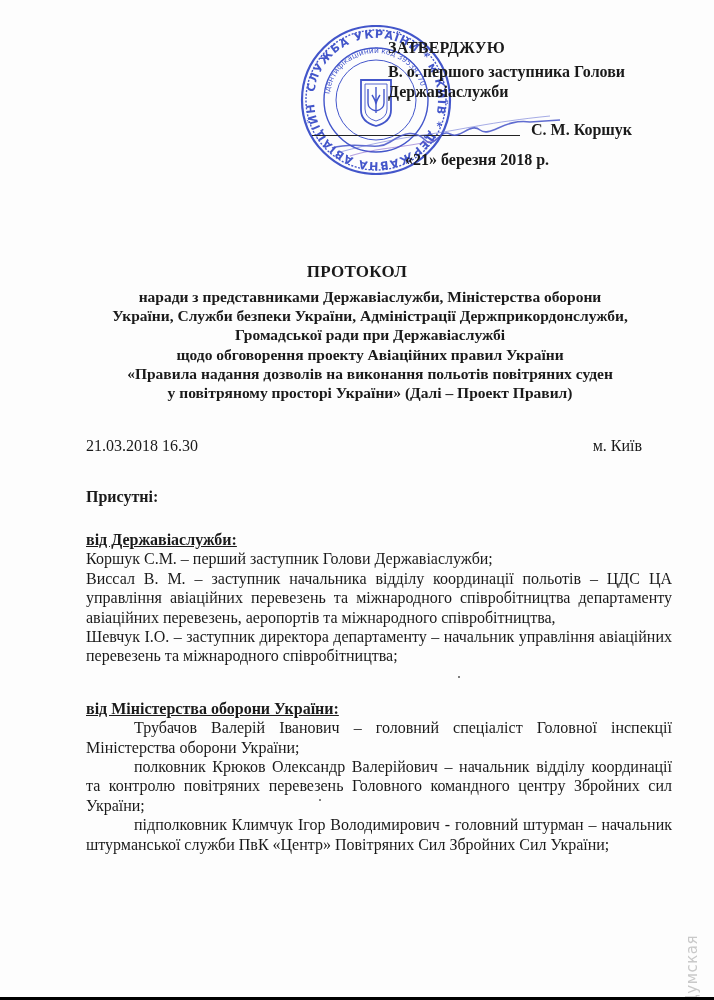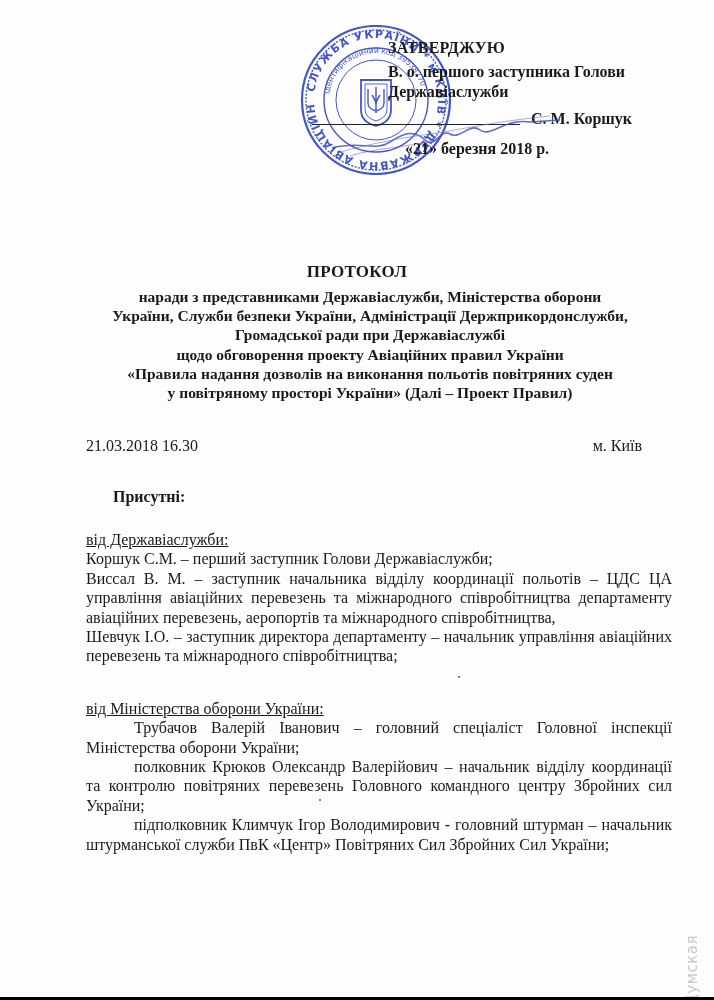--- a/index.html
+++ b/index.html
@@ -10,42 +10,42 @@
       font-family: "Liberation Serif", "DejaVu Serif", serif;
       color: #1a1a1a;
     }
     .page { position: absolute; left: 0; top: 0; width: 714px; height: 997px; background: #fdfdfd; }
     .bottom-bar { position: absolute; left: 0; top: 997px; width: 714px; height: 3px; background: #000; }
 
     
     .approval { position: absolute; left: 388px; top: 38px; width: 300px; font-weight: bold; font-size: 16px; line-height: 20px; }
     .approval .approve-title { letter-spacing: 0.2px; }
     .approval .position { margin-top: 4px; }
-    .approval .sign-row { position: relative; height: 22px; margin-top: 4px; }
+    .approval .sign-row { position: relative; height: 22px; margin-top: 15px; }
     .approval .sign-line { position: absolute; left: 0; top: 18px; width: 132px; border-bottom: 1px solid #222; }
     .approval .sign-name { position: absolute; left: 143px; top: 3px; }
     .approval .date { margin-top: 11px; padding-left: 17px; }
 
     
     .stamp { position: absolute; left: 295px; top: 25px; width: 162px; height: 150px; opacity: 0.88; }
     .signature { position: absolute; left: 330px; top: 100px; width: 240px; height: 60px; }
 
     
     .title { position: absolute; left: 0; top: 217px; width: 714px; text-align: center; font-weight: bold; font-size: 17px; letter-spacing: 0.3px; margin-top: 45px; }
     .subtitle { position: absolute; left: 80px; top: 249px; width: 580px; text-align: center; font-weight: bold; font-size: 15.5px; line-height: 19.2px; margin-top: 38px; }
     .subtitle div { white-space: nowrap; }
 
     
     .meta-row { position: absolute; left: 86px; top: 437px; width: 560px; font-size: 16px; }
     .meta-row .place { position: absolute; right: 4px; top: 0; }
 
-    .present { position: absolute; left: 86px; top: 488px; font-weight: bold; font-size: 16px; margin-left: 27px; }
+    .present { position: absolute; left: 86px; top: 488px; font-weight: bold; font-size: 16px; }
 
     .body { position: absolute; left: 86px; top: 530px; width: 586px; font-size: 16px; line-height: 19.4px; }
-    .body .group-label { text-decoration: underline; }
+    .body .group-label { text-decoration: underline; font-weight: bold; }
     .body .item { text-align: justify; text-align-last: left; }
     .body .item.indent { text-indent: 48px; }
     .body .gap { height: 19px; }
 
     .watermark {
       position: absolute; left: 683px; top: 935px;
       writing-mode: vertical-rl; transform: rotate(180deg);
       font-family: "DejaVu Sans", sans-serif; font-size: 15px;
       color: #c9c9c9; letter-spacing: 0.5px;
     }

